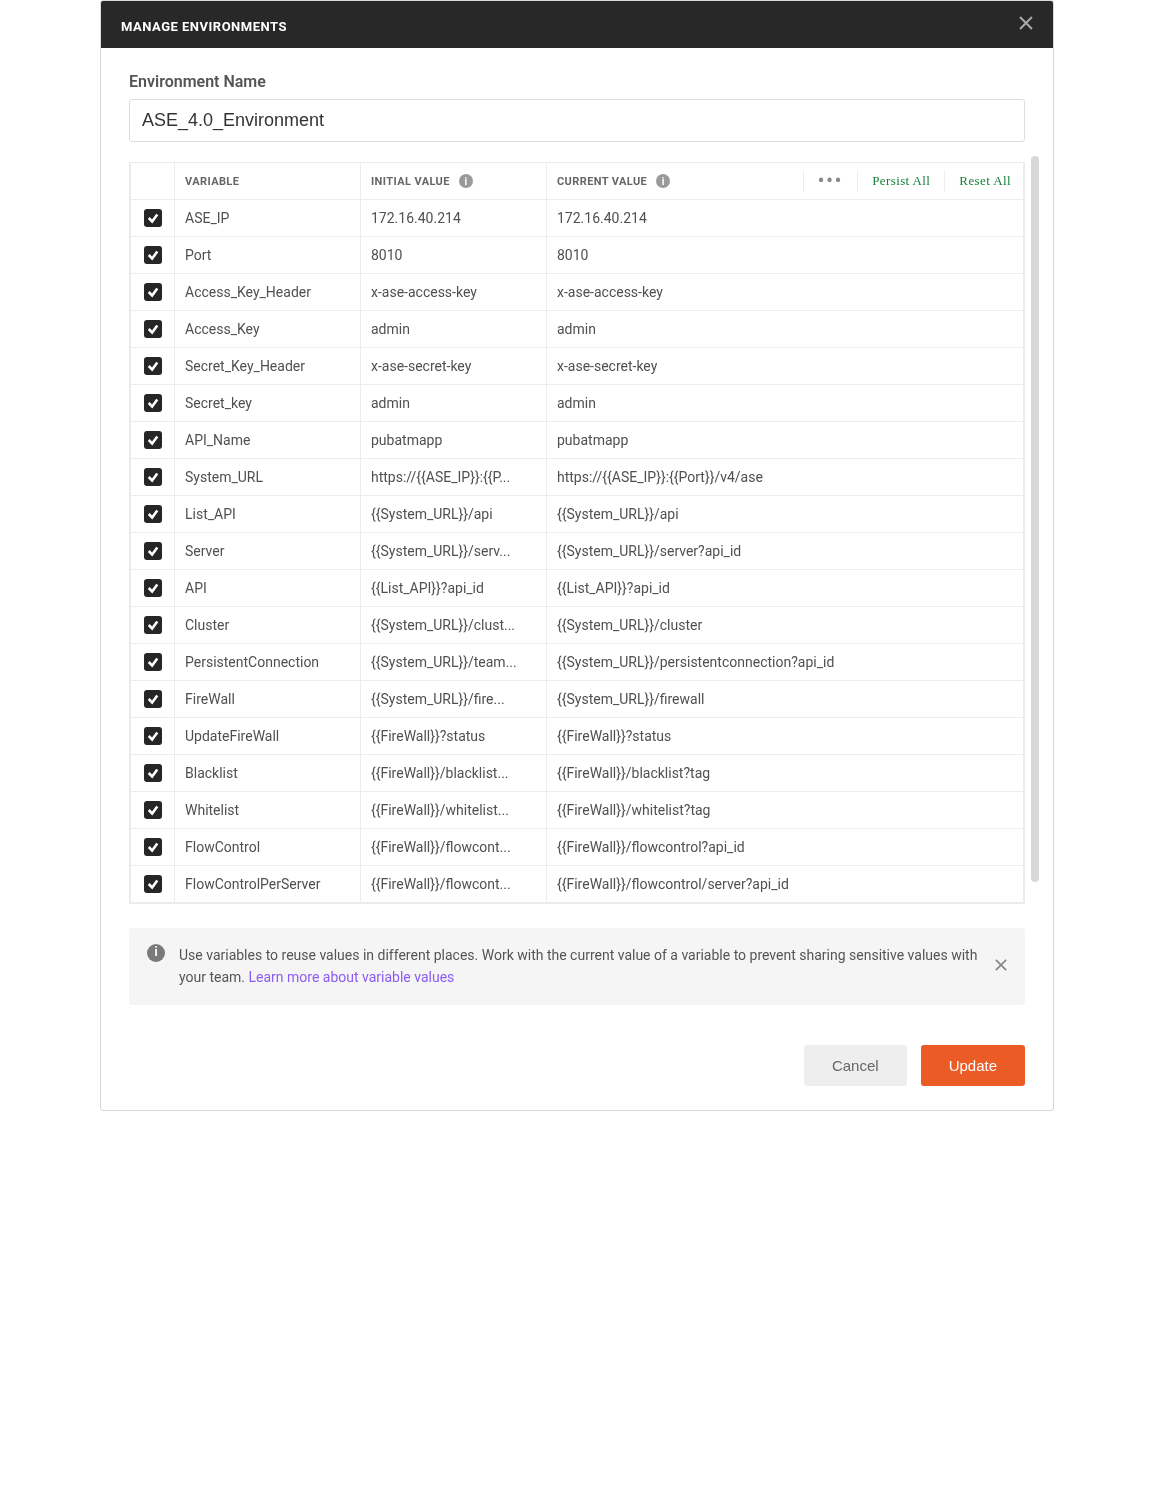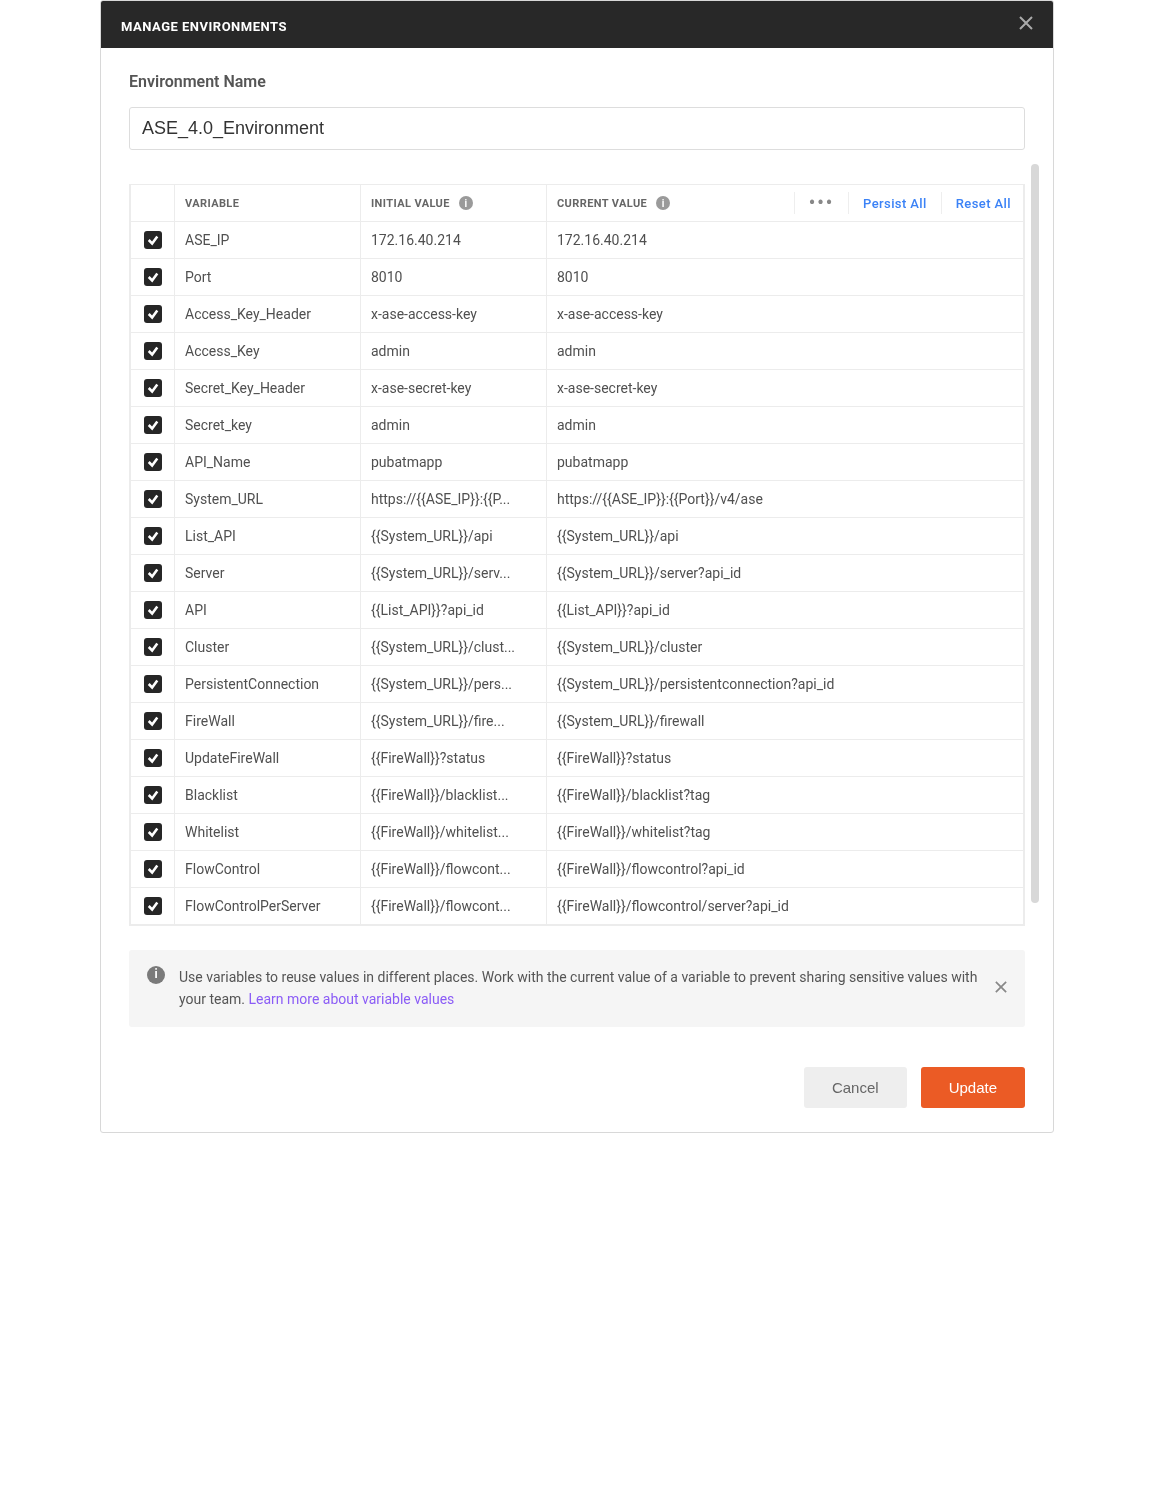--- a/index.html
+++ b/index.html
@@ -40,38 +40,38 @@
     padding: 24px 28px 20px 28px;
     flex: 1;
     display: flex;
     flex-direction: column;
     gap: 14px;
   }
   .field-label {
     font-size: 16px;
     color: #555;
     font-weight: 600;
-    margin-bottom: 16px;
+    margin-bottom: 8px;
   }
   .text-input {
     width: 100%;
     border: 1px solid #ddd;
     border-radius: 3px;
     padding: 10px 12px;
     font-size: 18px;
     color: #333;
     background: #fff;
     outline: none;
   }
 
   .table-wrap {
     border: 1px solid #ececec;
     border-top: none;
     position: relative;
-    margin-top: 20px;
+    margin-top: 6px;
   }
   .vars-table {
     width: 100%;
     border-collapse: collapse;
     table-layout: fixed;
   }
   .vars-table th, .vars-table td {
     border: 1px solid #ececec;
     padding: 9px 10px;
     text-align: left;
@@ -113,25 +113,26 @@
   .th-actions-inner {
     display: flex;
     align-items: center;
     justify-content: flex-end;
     gap: 14px;
     padding: 0 12px;
     height: 100%;
   }
   .th-sep { width:1px; height:22px; background:#eee; }
   .link-btn {
-    color: #3b82f6;
+    color: #15803d;
     font-size: 13px;
     font-weight: 500;
     cursor: pointer;
     white-space: nowrap;
+    font-family: Liberation Serif, serif;
   }
   .more-dots {
     color: #888;
     font-size: 18px;
     letter-spacing: 2px;
     cursor: pointer;
     line-height: 1;
   }
   .info-icon {
     display: inline-flex;
@@ -388,21 +389,21 @@
                 <td>{{System_URL}}/clust...</td>
                 <td>{{System_URL}}/cluster</td>
               </tr>
               <tr>
                 <td class="col-check"><span class="chk">
                     <svg viewBox="0 0 14 14">
                       <path d="M2 7 L6 11 L12 3"></path>
                     </svg>
                   </span></td>
                 <td>PersistentConnection</td>
-                <td>{{System_URL}}/pers...</td>
+                <td>{{System_URL}}/team...</td>
                 <td>{{System_URL}}/persistentconnection?api_id</td>
               </tr>
               <tr>
                 <td class="col-check"><span class="chk">
                     <svg viewBox="0 0 14 14">
                       <path d="M2 7 L6 11 L12 3"></path>
                     </svg>
                   </span></td>
                 <td>FireWall</td>
                 <td>{{System_URL}}/fire...</td>

